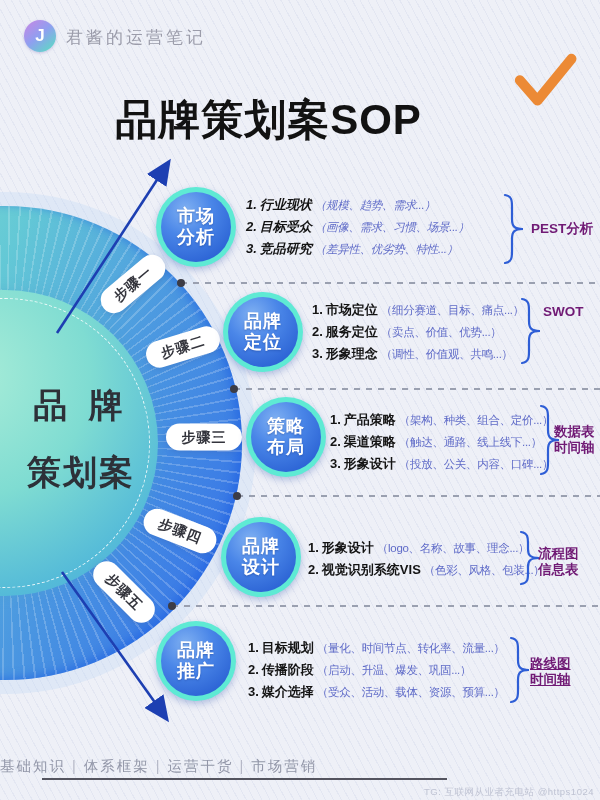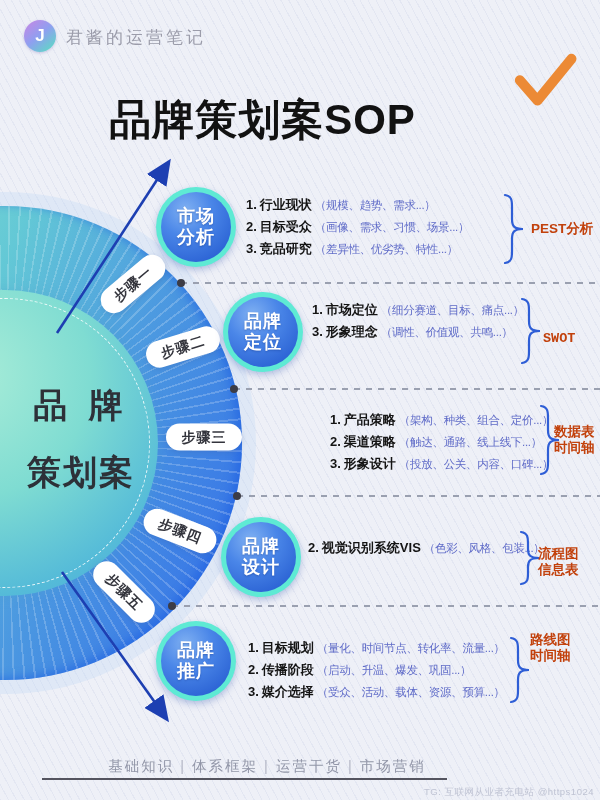--- a/index.html
+++ b/index.html
@@ -23,21 +23,21 @@
     display:flex;align-items:center;justify-content:center;z-index:5;
     color:#fff;font-weight:700;font-size:17px;
     box-shadow:0 1px 3px rgba(120,110,190,.35);
   }
   .brand{
     position:absolute;left:66px;top:26px;z-index:5;
     color:#9b9caa;font-size:17px;font-weight:400;letter-spacing:3px;
   }
   .check{position:absolute;left:512px;top:50px;z-index:5;}
   .title{
-    position:absolute;left:0;top:92px;width:525px;text-align:center;z-index:5;
+    position:absolute;left:6px;top:92px;width:525px;text-align:center;z-index:5;
     font-size:42px;font-weight:900;color:#121212;letter-spacing:1px;
   }
 
   
   .ring{
     position:absolute;left:-232px;top:206px;width:474px;height:474px;border-radius:50%;z-index:1;
     background:linear-gradient(115deg,#94e6cc 6%,#63c8d6 38%,#4d9be0 62%,#3b7be6 86%);
     box-shadow:inset -5px -2px 10px rgba(28,92,224,.55), 0 0 0 14px rgba(190,214,245,.30);
   }
   .ring::after{
@@ -90,47 +90,47 @@
     text-shadow:0 1px 2px rgba(20,50,130,.4);
   }
   .c1{left:156px;top:187px;} .c2{left:223px;top:292px;} .c3{left:246px;top:397px;}
   .c4{left:221px;top:517px;} .c5{left:156px;top:621px;}
 
   .items{position:absolute;z-index:4;white-space:nowrap;}
   .items .item{height:22px;line-height:22px;font-size:13px;color:#141414;}
   .items .num{font-weight:700;margin-right:3px;}
   .items .lead{font-weight:700;margin-right:3px;}
   .items .detail{font-size:11.5px;color:#5f6bc8;letter-spacing:-0.3px;}
-  .it1{left:246px;top:194px;} .it2{left:312px;top:299px;} .it3{left:330px;top:409px;}
+  .it1{left:246px;top:194px;font-style:italic;} .it2{left:312px;top:299px;} .it3{left:330px;top:409px;}
   .it4{left:308px;top:537px;} .it5{left:248px;top:637px;}
 
   .brace{position:absolute;z-index:4;}
   .b1{left:502px;top:193px;} .b2{left:519px;top:297px;} .b3{left:538px;top:404px;}
   .b4{left:518px;top:530px;} .b5{left:508px;top:636px;}
   .brace path{stroke:#2e5ed6;stroke-width:2.2;fill:none;stroke-linecap:round;}
 
   .tool{
-    position:absolute;z-index:4;color:#c2410c;font-weight:700;
+    position:absolute;z-index:4;color:#701a75;font-weight:700;
     font-size:13.5px;line-height:16px;white-space:nowrap;
   }
-  .t1{left:531px;top:221px;} .t2{left:543px;top:331px;font-family:Liberation Mono, monospace;} .t3{left:554px;top:424px;}
-  .t4{left:538px;top:546px;} .t5{left:530px;top:632px;}
+  .t1{left:531px;top:221px;} .t2{left:543px;top:304px;} .t3{left:554px;top:424px;}
+  .t4{left:538px;top:546px;} .t5{left:530px;top:656px;text-decoration:underline;}
 
   .sep{position:absolute;z-index:3;height:2px;
     background:repeating-linear-gradient(90deg,#9aa0b0 0 6px,transparent 6px 12px);}
   .sep1{left:181px;top:282px;width:419px;}
   .sep2{left:234px;top:388px;width:366px;}
   .sep3{left:237px;top:495px;width:363px;}
   .sep4{left:172px;top:605px;width:428px;}
   .sep-dot{position:absolute;z-index:4;width:8px;height:8px;border-radius:50%;background:#3c3c46;}
   .d1{left:177px;top:279px;} .d2{left:230px;top:385px;} .d3{left:233px;top:492px;} .d4{left:168px;top:602px;}
 
   
   .tags{
-    position:absolute;left:0;top:757px;width:534px;text-align:center;z-index:5;
+    position:absolute;left:0;top:757px;width:534px;z-index:5;
     color:#9296a8;font-size:14.5px;letter-spacing:2px;
   }
   .tags .divider{margin:0 6px;color:#b4b7c6;}
   .footer-line{position:absolute;left:42px;top:778px;width:405px;height:2px;background:#54545f;z-index:5;}
   .watermark{
     position:absolute;right:6px;top:786px;z-index:5;
     color:#bfc3d3;font-size:9.5px;letter-spacing:.5px;
   }
 </style>
 </head>
@@ -196,49 +196,57 @@
   </div>
 
   <div class="sec-circle c2">
     <div class="inner">
       <span>品牌</span>
       <span>定位</span>
     </div>
   </div>
   <div class="items it2">
     <div class="item"><span class="num">1.</span><span class="lead">市场定位</span><span class="detail">（细分赛道、目标、痛点...）</span></div>
+    <div class="item"><span class="num">2.</span><span class="lead">服务定位</span><span class="detail">（卖点、价值、优势...）</span></div>
     <div class="item"><span class="num">3.</span><span class="lead">形象理念</span><span class="detail">（调性、价值观、共鸣...）</span></div>
   </div>
   <svg class="brace b2" width="26" height="68" viewBox="0 0 26 68">
     <path d="M3,2 C10,3 10,8 10,14 L10,24 C10,31 12,34 21,34 C12,34 10,37 10,44 L10,54 C10,60 10,65 3,66"></path>
   </svg>
   <div class="tool t2">
     <div>SWOT</div>
   </div>
 
+  <div class="sec-circle c3">
+    <div class="inner">
+      <span>策略</span>
+      <span>布局</span>
+    </div>
+  </div>
   <div class="items it3">
     <div class="item"><span class="num">1.</span><span class="lead">产品策略</span><span class="detail">（架构、种类、组合、定价...）</span></div>
     <div class="item"><span class="num">2.</span><span class="lead">渠道策略</span><span class="detail">（触达、通路、线上线下...）</span></div>
     <div class="item"><span class="num">3.</span><span class="lead">形象设计</span><span class="detail">（投放、公关、内容、口碑...）</span></div>
   </div>
   <svg class="brace b3" width="26" height="72" viewBox="0 0 26 72">
     <path d="M3,2 C10,3 10,8 10,14 L10,26 C10,33 12,36 21,36 C12,36 10,39 10,46 L10,58 C10,64 10,69 3,70"></path>
   </svg>
   <div class="tool t3">
     <div>数据表</div>
     <div>时间轴</div>
   </div>
 
   <div class="sec-circle c4">
     <div class="inner">
       <span>品牌</span>
       <span>设计</span>
     </div>
   </div>
   <div class="items it4">
+    <div class="item"><span class="num">1.</span><span class="lead">形象设计</span><span class="detail">（logo、名称、故事、理念...）</span></div>
     <div class="item"><span class="num">2.</span><span class="lead">视觉识别系统VIS</span><span class="detail">（色彩、风格、包装...）</span></div>
   </div>
   <svg class="brace b4" width="26" height="56" viewBox="0 0 26 56">
     <path d="M3,2 C10,3 10,8 10,13 L10,19 C10,25 12,28 21,28 C12,28 10,31 10,37 L10,43 C10,49 10,53 3,54"></path>
   </svg>
   <div class="tool t4">
     <div>流程图</div>
     <div>信息表</div>
   </div>
 

